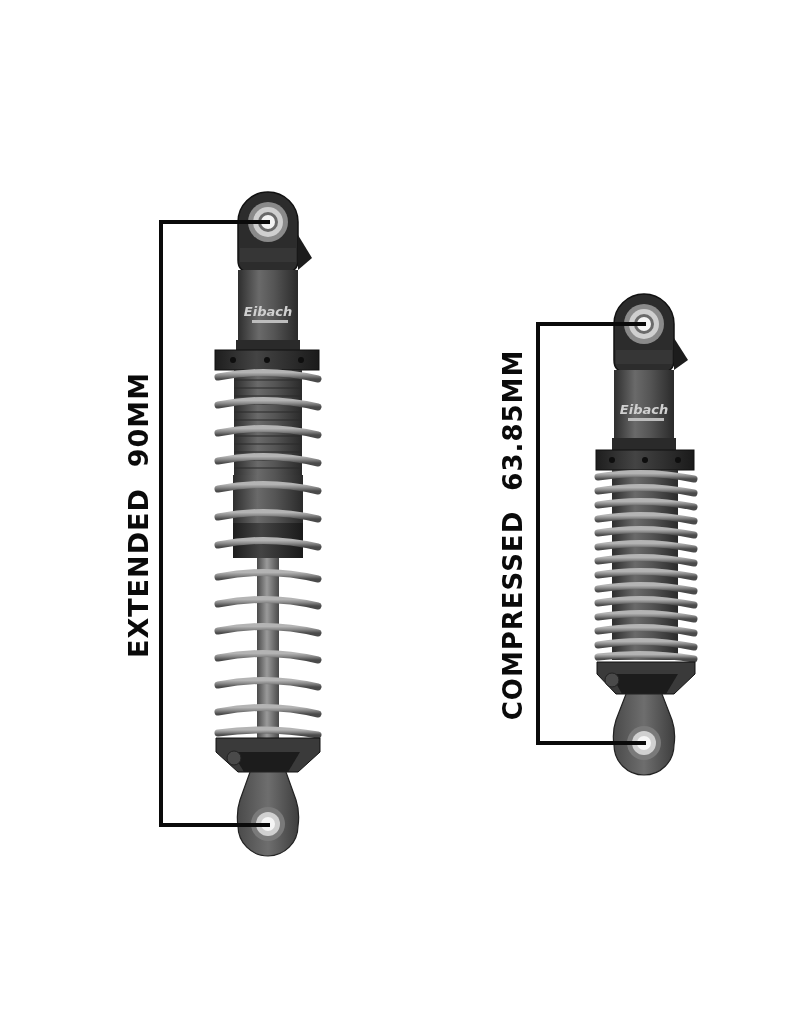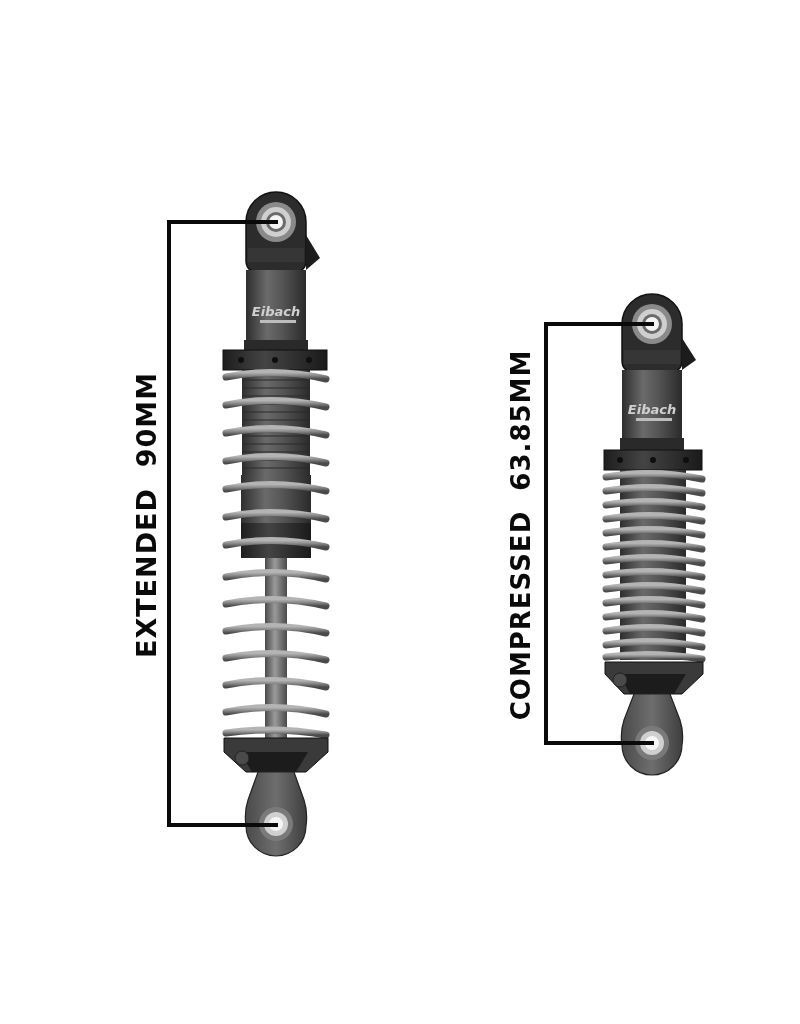--- a/index.html
+++ b/index.html
@@ -1,17 +1,17 @@
 <!DOCTYPE html>
 <html><head>
 <meta charset="utf-8">
 <style>
   html, body { margin: 0; padding: 0; background: #ffffff; }
   body { width: 800px; height: 1024px; position: relative; overflow: hidden; font-family: "DejaVu Sans", sans-serif; }
-  .stage { position: absolute; left: 8px; top: 0; width: 740px; height: 1024px; }
+  .stage { position: absolute; left: 0; top: 0; width: 740px; height: 1024px; }
   .label {
     position: absolute;
     font-family: "DejaVu Sans", sans-serif;
     font-weight: bold;
     color: #0a0a0a;
     white-space: pre;
     transform-origin: center center;
     letter-spacing: 1px;
   }
   .label-extended { left: 138px; top: 515px; font-size: 27px; transform: translate(-50%, -50%) rotate(-90deg); }

